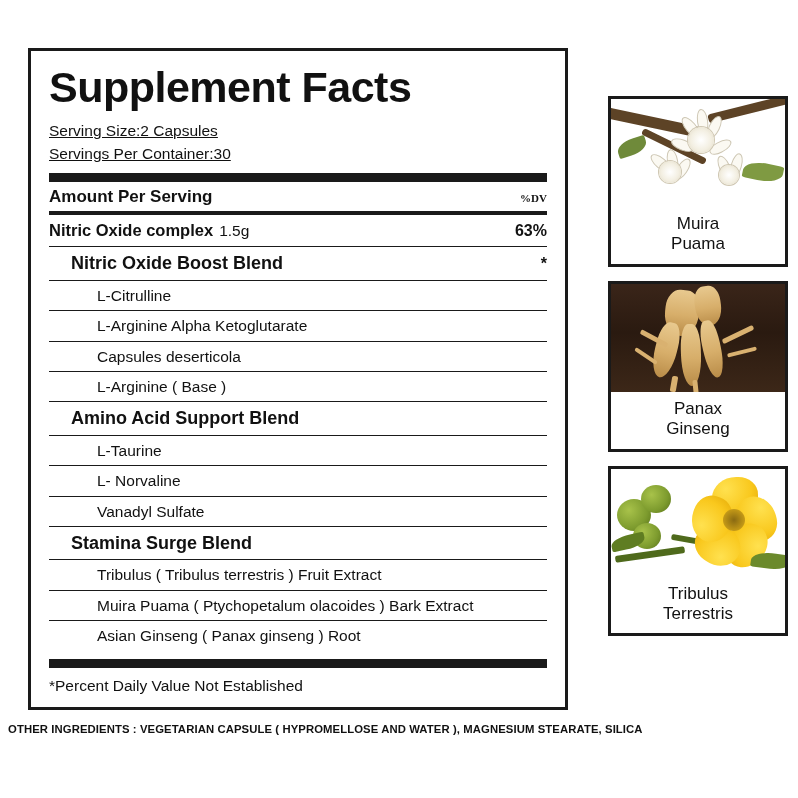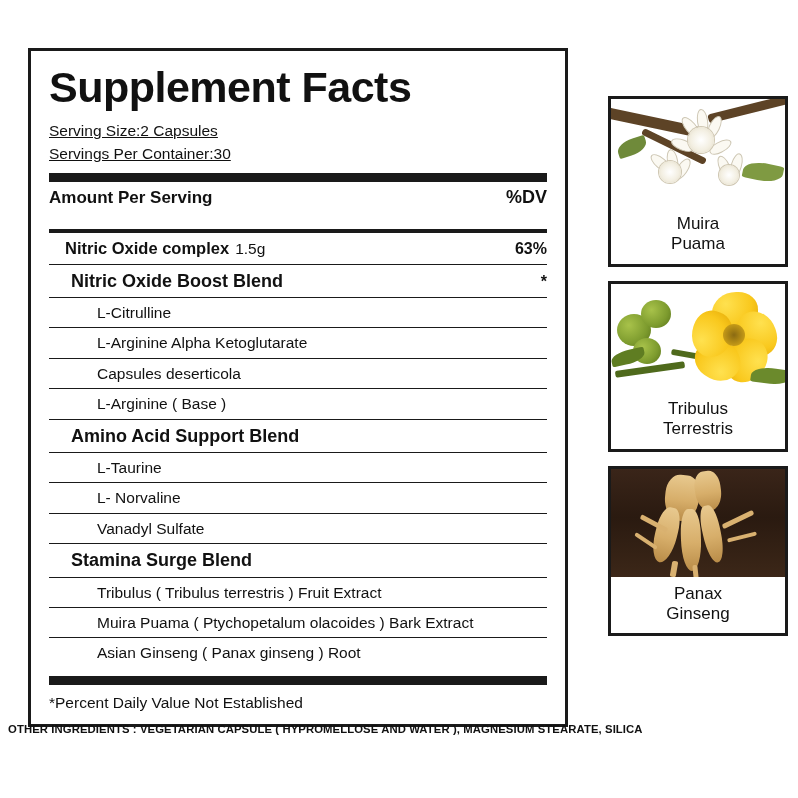--- a/index.html
+++ b/index.html
@@ -67,24 +67,24 @@
     display: flex;
     justify-content: space-between;
     align-items: baseline;
     padding: 5px 0 5px 0;
     font-size: 15.5px;
     line-height: 1.25;
   }
   .row .left { display: flex; align-items: baseline; }
   .row .right { font-weight: bold; font-size: 16px; white-space: nowrap; }
 
-  .row.header { font-weight: bold; font-size: 17px; padding: 4px 0 20px 0; }
-  .row.header .right { font-weight: bold; font-size: 18px; }
-
-  .row.bold-item { font-weight: bold; font-size: 16.5px; margin-left: 16px; }
+  .row.header { font-weight: bold; font-size: 17px; padding: 4px 0 4px 0; }
+  .row.header .right { font-weight: bold; font-size: 11px; font-family: Liberation Serif, serif; }
+
+  .row.bold-item { font-weight: bold; font-size: 16.5px; }
   .row.bold-item .amount { font-weight: normal; font-size: 15.5px; margin-left: 6px; }
 
   .indent-1 { padding-left: 22px; }
   .indent-2 { padding-left: 48px; }
 
   .blend-name { font-weight: bold; font-size: 18px; }
   .star { font-weight: bold; font-size: 16px; }
 
   .footnote {
     font-size: 15.5px;
@@ -342,20 +342,40 @@
         <div class="petal" style="left:120px; top:54px; transform:rotate(16deg);"></div>
         <div class="flower" style="left:108px; top:66px; width:20px; height:20px;"></div>
       </div>
       <div class="card-caption">
         <div>Muira</div>
         <div>Puama</div>
       </div>
     </div>
 
     <div class="card">
+      <div class="card-art art-ginseng">
+        <div class="root" style="left:54px; top:6px; width:34px; height:46px; transform:rotate(6deg);"></div>
+        <div class="root" style="left:84px; top:2px; width:26px; height:40px; transform:rotate(-8deg);"></div>
+        <div class="root" style="left:44px; top:38px; width:22px; height:56px; transform:rotate(14deg);"></div>
+        <div class="root" style="left:70px; top:40px; width:20px; height:62px; transform:rotate(-2deg);"></div>
+        <div class="root" style="left:92px; top:36px; width:18px; height:58px; transform:rotate(-12deg);"></div>
+        <div class="root-thin" style="left:28px; top:52px; width:30px; height:5px; transform:rotate(28deg);"></div>
+        <div class="root-thin" style="left:22px; top:70px; width:26px; height:4px; transform:rotate(34deg);"></div>
+        <div class="root-thin" style="left:110px; top:48px; width:34px; height:5px; transform:rotate(-26deg);"></div>
+        <div class="root-thin" style="left:116px; top:66px; width:30px; height:4px; transform:rotate(-14deg);"></div>
+        <div class="root-thin" style="left:60px; top:92px; width:6px; height:16px; transform:rotate(10deg);"></div>
+        <div class="root-thin" style="left:82px; top:96px; width:5px; height:14px; transform:rotate(-6deg);"></div>
+      </div>
+      <div class="card-caption">
+        <div>Panax</div>
+        <div>Ginseng</div>
+      </div>
+    </div>
+
+    <div class="card">
       <div class="card-art art-tribulus">
         <div class="tri-stem" style="left:4px; top:82px; width:70px; height:7px; transform:rotate(-8deg);"></div>
         <div class="tri-stem" style="left:60px; top:70px; width:60px; height:6px; transform:rotate(10deg);"></div>
         <div class="tri-bud" style="left:6px; top:30px; width:34px; height:32px;"></div>
         <div class="tri-bud" style="left:30px; top:16px; width:30px; height:28px;"></div>
         <div class="tri-bud" style="left:22px; top:54px; width:28px; height:26px;"></div>
         <div class="leaf-green" style="left:0px; top:66px; width:34px; height:14px; background:#5f7d22; transform:rotate(-12deg);"></div>
         <div class="tri-flower">
           <div class="tri-petal" style="left:19px; top:-2px; transform:rotate(0deg);"></div>
           <div class="tri-petal" style="left:40px; top:20px; transform:rotate(72deg);"></div>
@@ -365,34 +385,14 @@
           <div class="tri-center"></div>
         </div>
         <div class="leaf-green" style="left:140px; top:84px; width:40px; height:16px; background:#6b8a2c; transform:rotate(8deg);"></div>
       </div>
       <div class="card-caption">
         <div>Tribulus</div>
         <div>Terrestris</div>
       </div>
     </div>
 
-    <div class="card">
-      <div class="card-art art-ginseng">
-        <div class="root" style="left:54px; top:6px; width:34px; height:46px; transform:rotate(6deg);"></div>
-        <div class="root" style="left:84px; top:2px; width:26px; height:40px; transform:rotate(-8deg);"></div>
-        <div class="root" style="left:44px; top:38px; width:22px; height:56px; transform:rotate(14deg);"></div>
-        <div class="root" style="left:70px; top:40px; width:20px; height:62px; transform:rotate(-2deg);"></div>
-        <div class="root" style="left:92px; top:36px; width:18px; height:58px; transform:rotate(-12deg);"></div>
-        <div class="root-thin" style="left:28px; top:52px; width:30px; height:5px; transform:rotate(28deg);"></div>
-        <div class="root-thin" style="left:22px; top:70px; width:26px; height:4px; transform:rotate(34deg);"></div>
-        <div class="root-thin" style="left:110px; top:48px; width:34px; height:5px; transform:rotate(-26deg);"></div>
-        <div class="root-thin" style="left:116px; top:66px; width:30px; height:4px; transform:rotate(-14deg);"></div>
-        <div class="root-thin" style="left:60px; top:92px; width:6px; height:16px; transform:rotate(10deg);"></div>
-        <div class="root-thin" style="left:82px; top:96px; width:5px; height:14px; transform:rotate(-6deg);"></div>
-      </div>
-      <div class="card-caption">
-        <div>Panax</div>
-        <div>Ginseng</div>
-      </div>
-    </div>
-
   </div>
 </div>
 
 </body></html>

